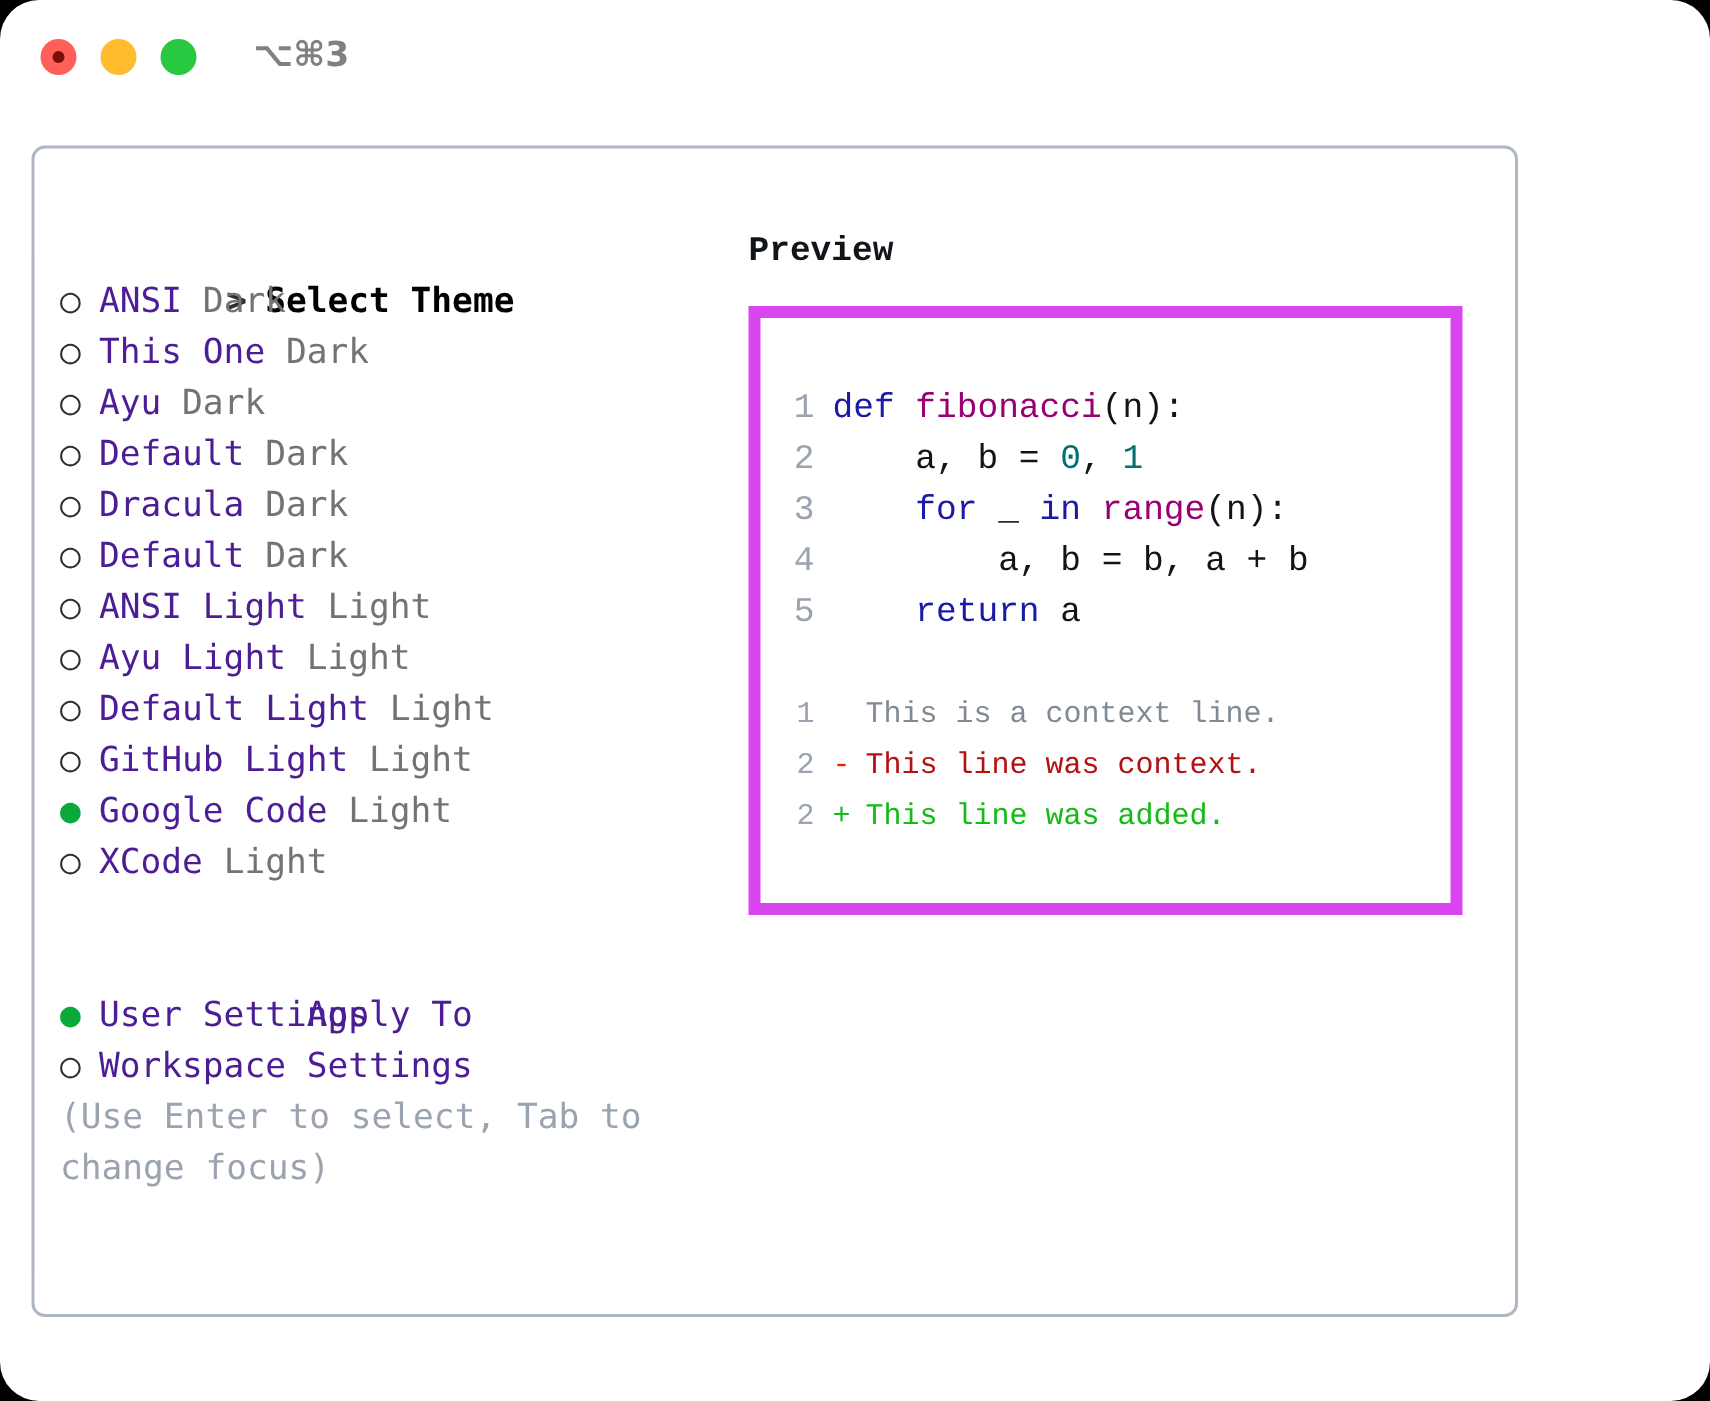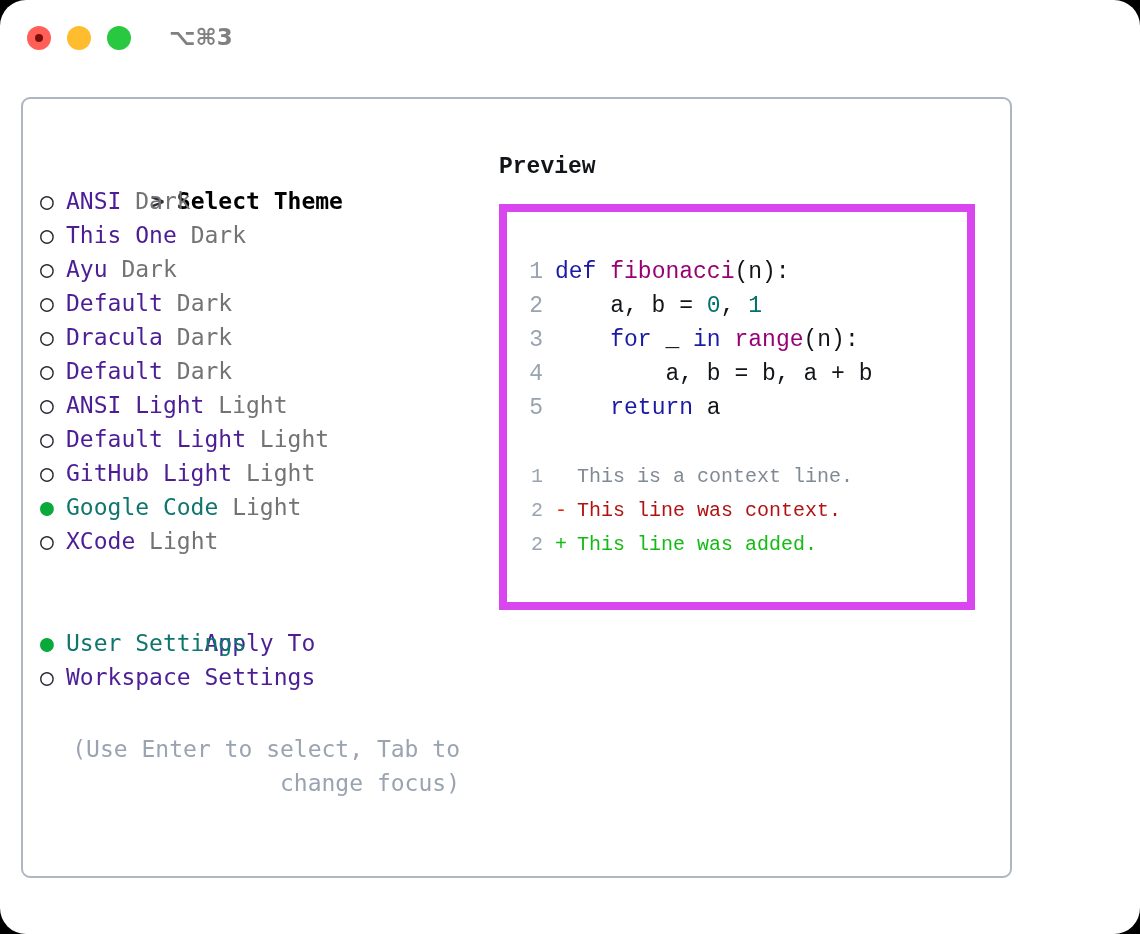--- a/index.html
+++ b/index.html
@@ -90,32 +90,30 @@
   }
   .row .marker {
     display: inline-block;
     width: 26px;
   }
   .row.header .marker { font-weight: bold; }
   .row.header .label  { font-weight: bold; color: #000000; }
   .row .label  { color: #4c1d95; }
   .row .variant { color: #737373; margin-top: 31px; }
   .row.selected .marker { color: #09a93a; }
-  .row.selected .label  { color: #0f766e; }
+  .row.selected .label  { color: #4c1d95; }
 
   #apply-block { margin-top: 34px; }
 
   #hint {
-    margin-top: 38px;
     font-size: 23px;
     line-height: 34px;
     color: #9aa3b0;
     width: 420px;
     white-space: pre-wrap;
-    text-align: right;
   }
 
   
   #preview-column {
     position: absolute;
     left: 476px;
     top: 51px;
     width: 490px;
     font-family: Liberation Mono, monospace;
   }
@@ -193,20 +191,21 @@
       </div>
 
       <div id="theme-items">
           <div class="row"><span class="marker">○</span><span class="label">ANSI</span><span class="variant"> Dark</span></div>
           <div class="row"><span class="marker">○</span><span class="label">This One</span><span class="variant"> Dark</span></div>
           <div class="row"><span class="marker">○</span><span class="label">Ayu</span><span class="variant"> Dark</span></div>
           <div class="row"><span class="marker">○</span><span class="label">Default</span><span class="variant"> Dark</span></div>
           <div class="row"><span class="marker">○</span><span class="label">Dracula</span><span class="variant"> Dark</span></div>
           <div class="row"><span class="marker">○</span><span class="label">Default</span><span class="variant"> Dark</span></div>
           <div class="row"><span class="marker">○</span><span class="label">ANSI Light</span><span class="variant"> Light</span></div>
+          <div class="row"><span class="marker">○</span><span class="label">Ayu Light</span><span class="variant"> Light</span></div>
           <div class="row"><span class="marker">○</span><span class="label">Default Light</span><span class="variant"> Light</span></div>
           <div class="row"><span class="marker">○</span><span class="label">GitHub Light</span><span class="variant"> Light</span></div>
           <div class="row selected"><span class="marker">●</span><span class="label">Google Code</span><span class="variant"> Light</span></div>
           <div class="row"><span class="marker">○</span><span class="label">XCode</span><span class="variant"> Light</span></div>
         </div>
 
       <div id="apply-block">
         <div class="row">
           <span class="marker"> </span><span class="label">Apply To</span>
         </div>

